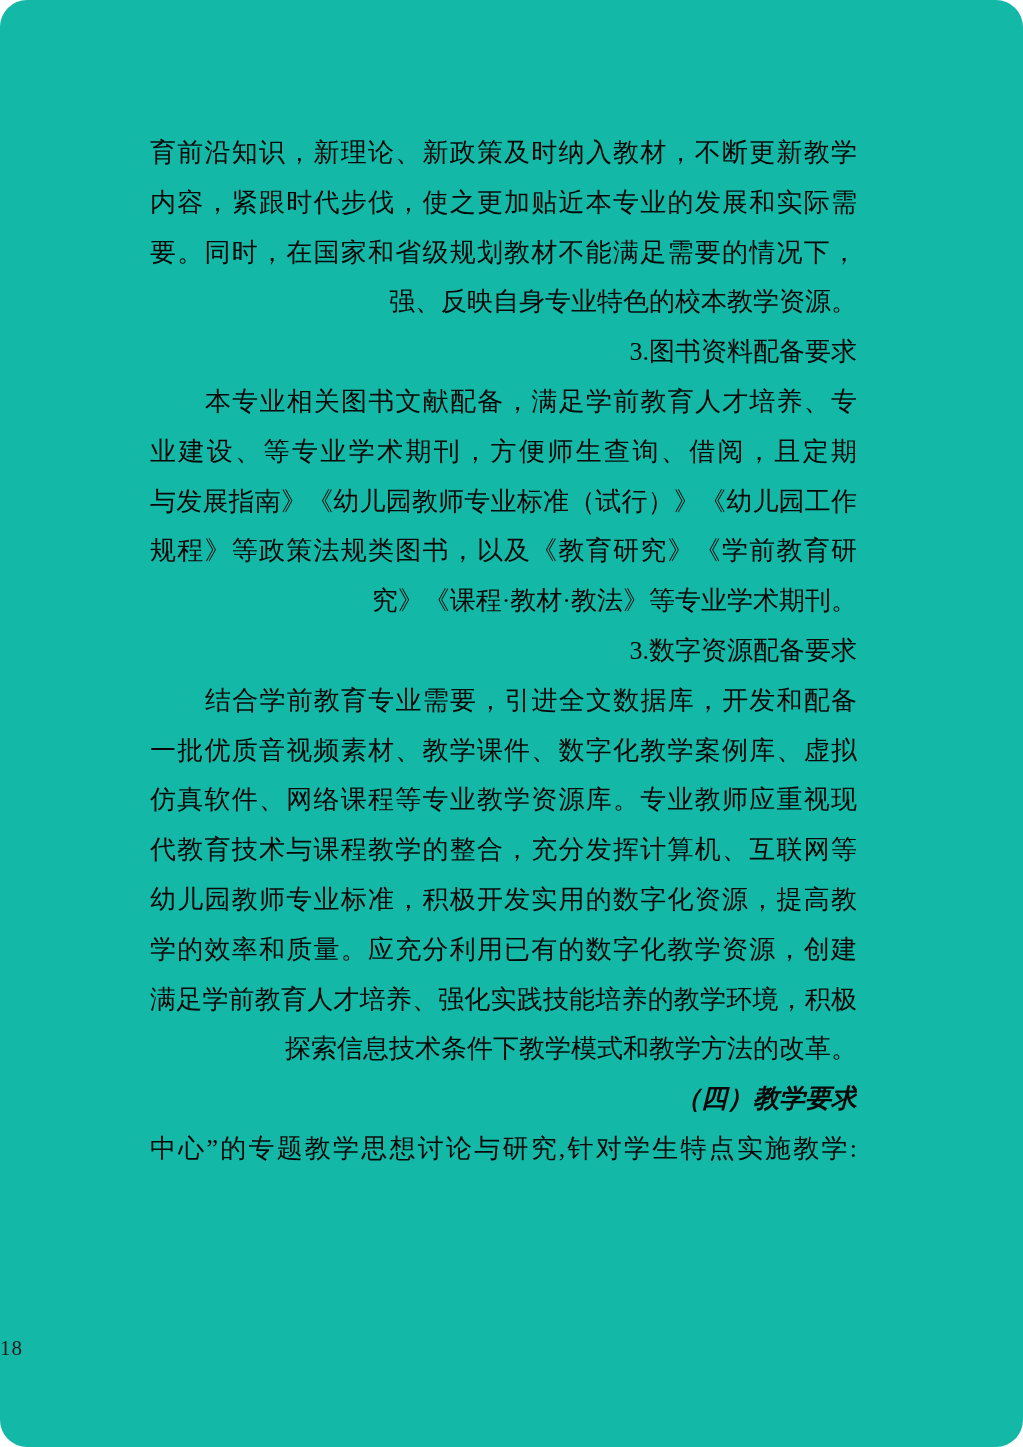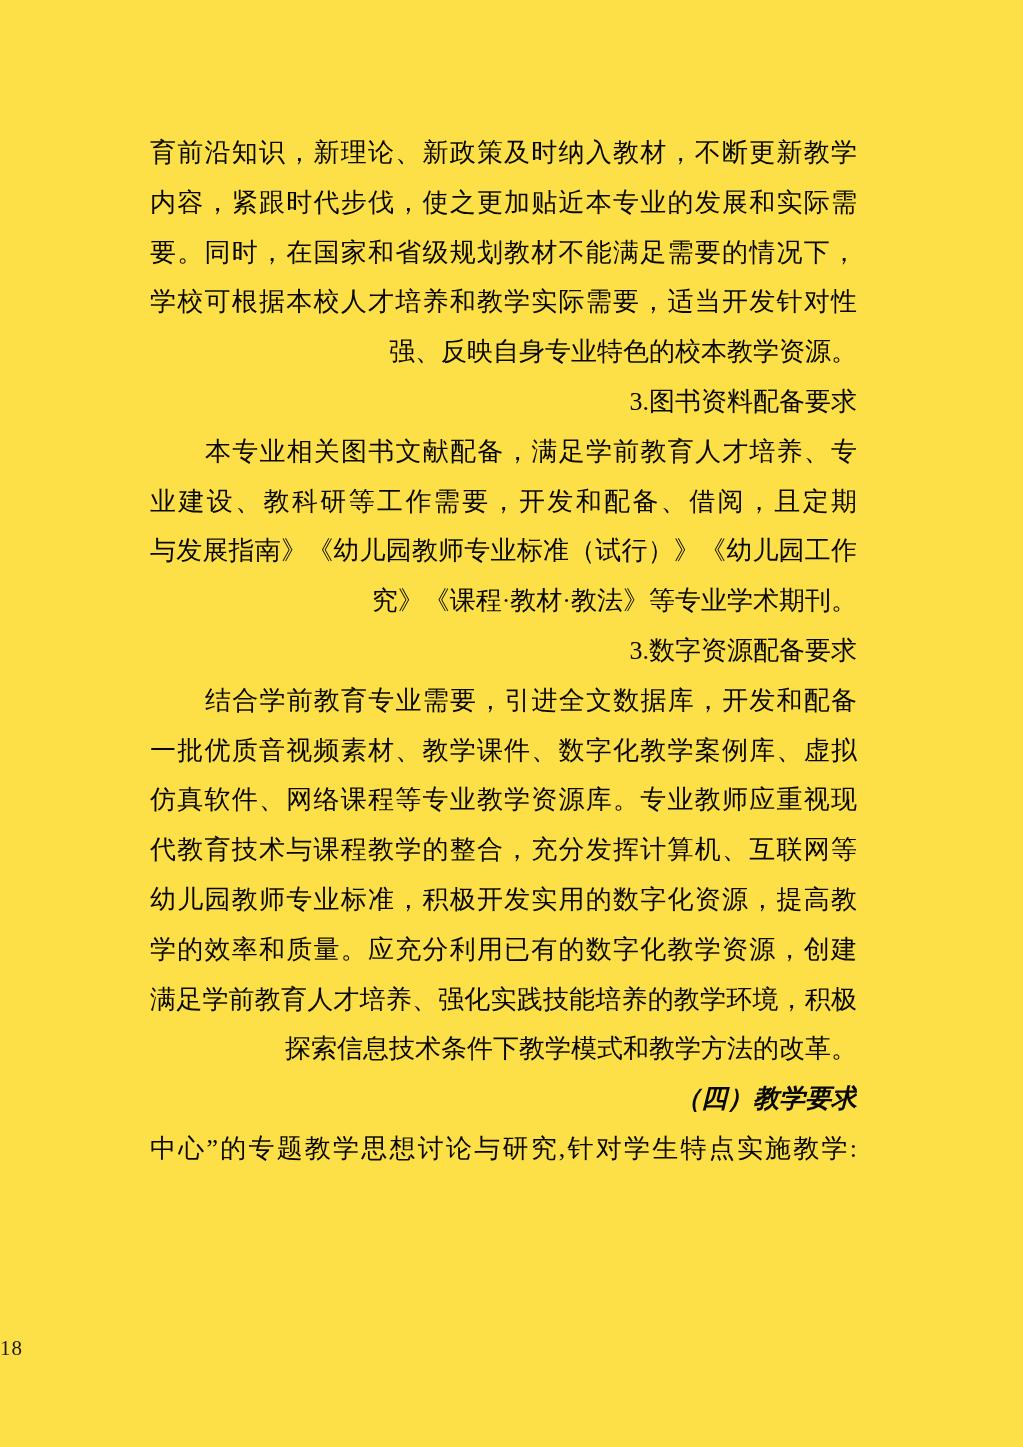--- a/index.html
+++ b/index.html
@@ -1,23 +1,24 @@
 <!DOCTYPE html>
 <html><head>
 <meta charset="utf-8">
 <style>
   html, body { margin: 0; padding: 0; background: #ffffff; }
   .page {
     position: relative;
     width: 1023px;
     height: 1447px;
-    background: #fde047;
+    background: #14b8a6;
     color: #080808;
     font-family: "Liberation Serif", serif;
     overflow: hidden;
+    border-radius: 27px;
   }
   .textblock {
     position: absolute;
     left: 150px;
     top: 128px;
     width: 707px;
   }
   .line {
     font-size: 26px;
     line-height: 49.8px;
@@ -43,26 +44,26 @@
   }
 </style>
 </head>
 <body>
 
 <div class="page">
   <div class="textblock">
     <div class="line j">育前沿知识，新理论、新政策及时纳入教材，不断更新教学</div>
     <div class="line j">内容，紧跟时代步伐，使之更加贴近本专业的发展和实际需</div>
     <div class="line j">要。同时，在国家和省级规划教材不能满足需要的情况下，</div>
-    <div class="line j">学校可根据本校人才培养和教学实际需要，适当开发针对性</div>
     <div class="line">强、反映自身专业特色的校本教学资源。</div>
     <div class="line indent">3.图书资料配备要求</div>
     <div class="line indent j">本专业相关图书文献配备，满足学前教育人才培养、专</div>
-    <div class="line j">业建设、教科研等工作需要，开发和配备、借阅，且定期</div>
+    <div class="line j">业建设、等专业学术期刊，方便师生查询、借阅，且定期</div>
     <div class="line j">与发展指南》《幼儿园教师专业标准（试行）》《幼儿园工作</div>
+    <div class="line j">规程》等政策法规类图书，以及《教育研究》《学前教育研</div>
     <div class="line">究》《课程·教材·教法》等专业学术期刊。</div>
     <div class="line indent">3.数字资源配备要求</div>
     <div class="line indent j">结合学前教育专业需要，引进全文数据库，开发和配备</div>
     <div class="line j">一批优质音视频素材、教学课件、数字化教学案例库、虚拟</div>
     <div class="line j">仿真软件、网络课程等专业教学资源库。专业教师应重视现</div>
     <div class="line j">代教育技术与课程教学的整合，充分发挥计算机、互联网等</div>
     <div class="line j">幼儿园教师专业标准，积极开发实用的数字化资源，提高教</div>
     <div class="line j">学的效率和质量。应充分利用已有的数字化教学资源，创建</div>
     <div class="line j">满足学前教育人才培养、强化实践技能培养的教学环境，积极</div>
     <div class="line">探索信息技术条件下教学模式和教学方法的改革。</div>

